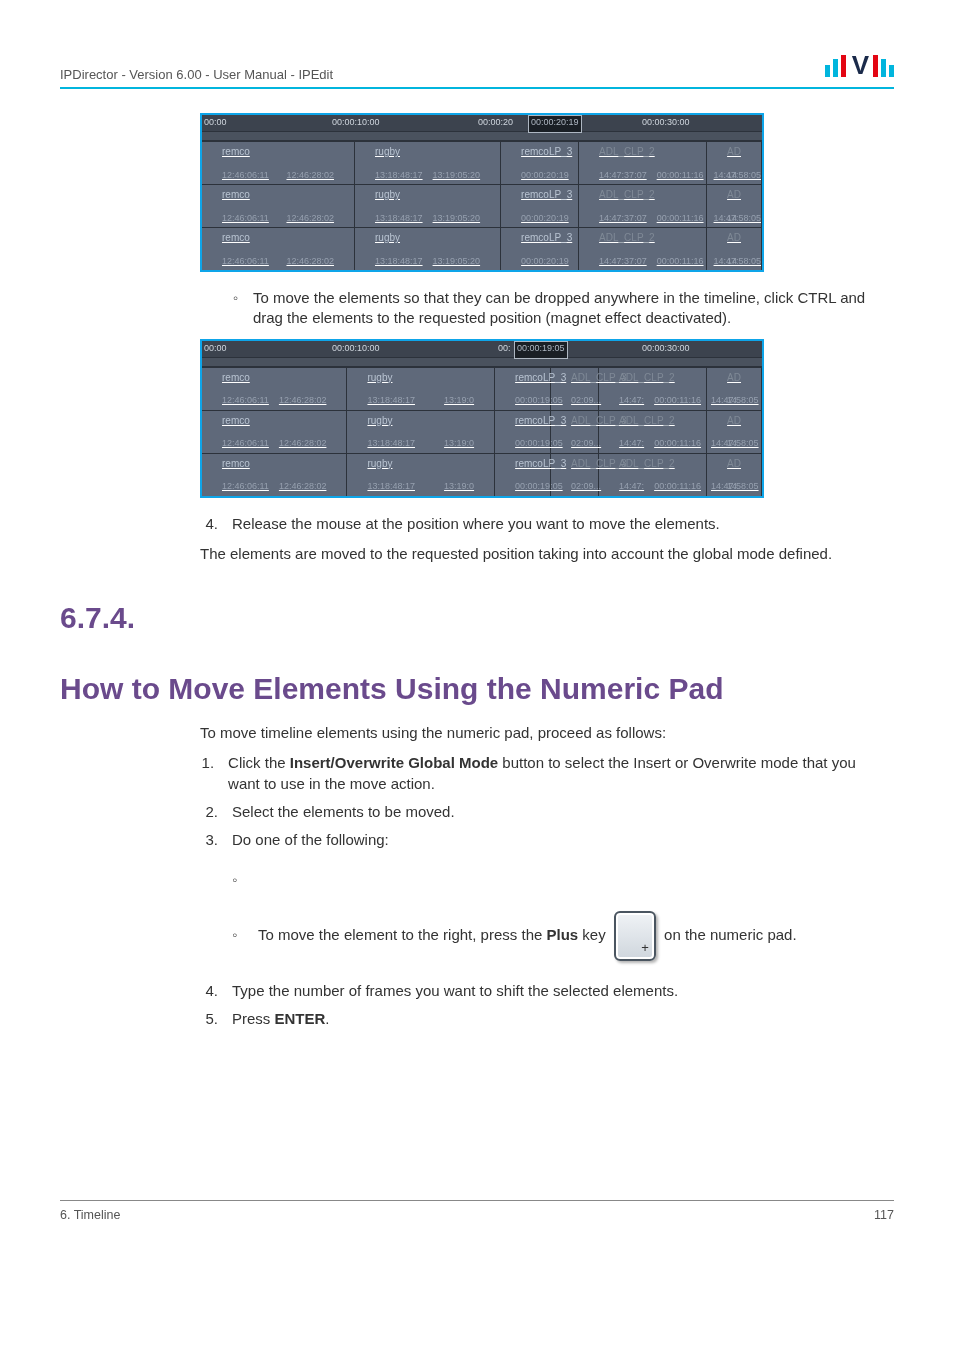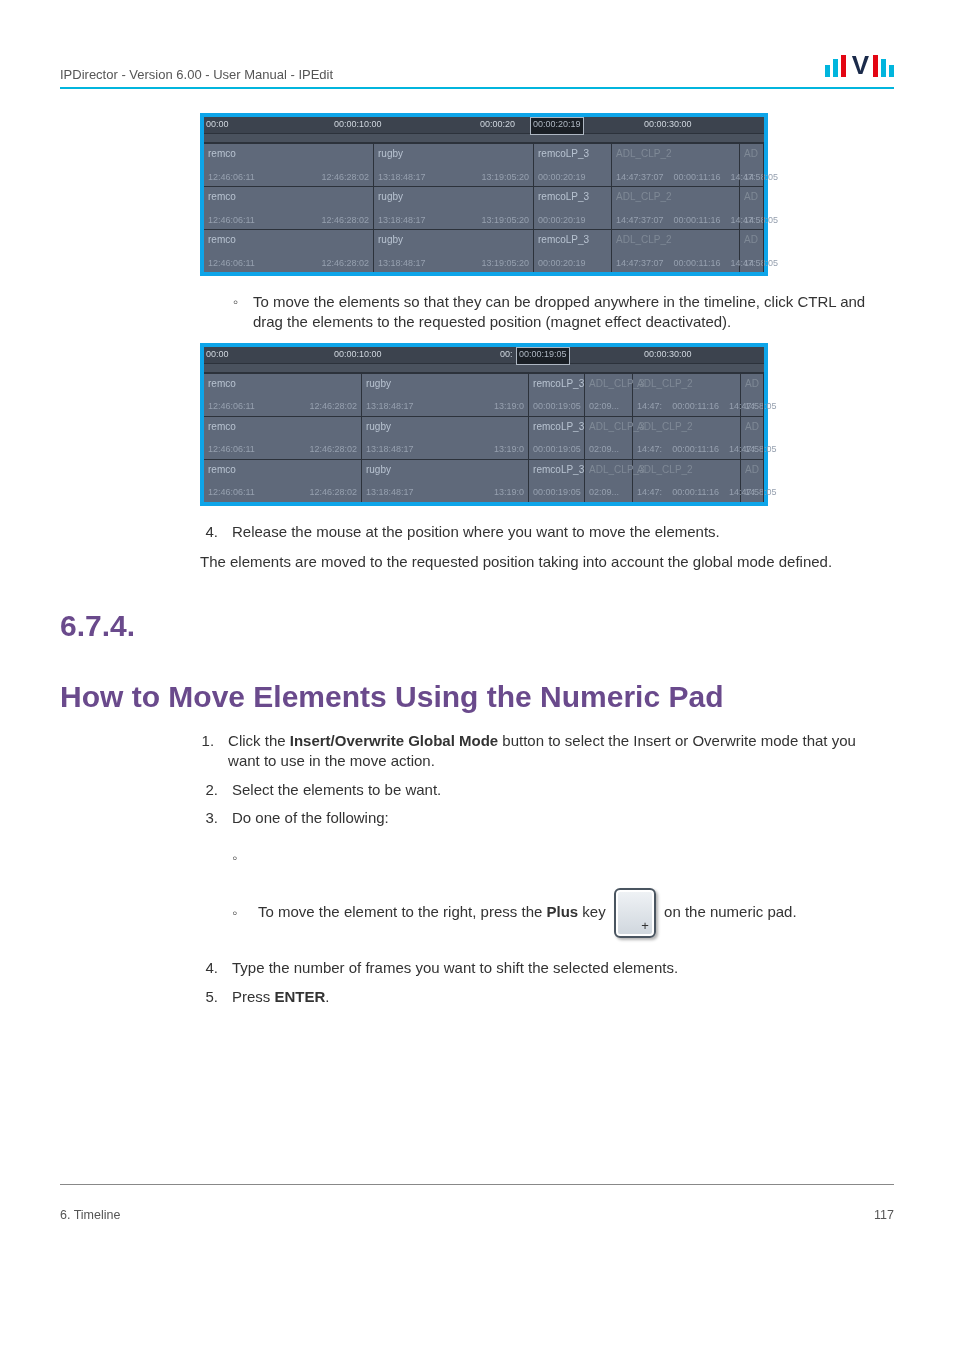--- a/index.html
+++ b/index.html
@@ -52,21 +52,21 @@
 
   
   .indent-block { margin-left: 140px; margin-right: 10px; }
 
   
   .timeline {
     width: 560px;
     font-size: 10px;
     color:#fff;
     background: #fca5a5;
-    border:4px solid #0ea5e9;
+    border:2px solid #0ea5e9;
     margin-bottom:16px;
   }
   .tl-ruler {
     display:flex;
     background:#3c434e;
     height:16px;
     position:relative;
     border-bottom:1px solid #2c323b;
     font-size:9px;
     color:#cfd6de;
@@ -78,22 +78,23 @@
     border:1px solid #aeb7c2;
   }
   .tl-rows {}
   .tl-row {
     display:flex; height:42px;
     border-top:1px solid #2c323b;
     background: var(--row-odd);
   }
   .tl-row .label-part {
     display:flex; flex-direction:column; justify-content:space-between;
-    padding:3px 4px; box-sizing:border-box;
+    padding:3px 20px; box-sizing:border-box;
     border-right:1px solid #2c323b;
+    text-decoration:underline;
   }
   .tl-row .lp-name { color:#b8c3d1; font-size:10px;}
   .tl-row .lp-tc { display:flex; justify-content:space-between; color:#96a0af; font-size:9px; gap:10px;}
   .seg-a{width:170px;} .seg-b{width:160px;} .seg-c{width:78px;} .seg-d{width:128px;}
   .seg-e{flex:1;}
   .tl-row .ghost .lp-name{color:#7f8996;}
   .timeline2 .seg-b{width:180px;} .timeline2 .seg-c{width:56px;} .timeline2 .seg-cx{width:48px;border-right:1px solid #2c323b;}
   .timeline2 .seg-d{width:108px;}
 
   
@@ -126,21 +127,21 @@
     position:absolute; right:5px; bottom:2px; font-size:13px; color:#333;
   }
   .key-icon.big { width:38px; height:46px;}
   .sub-steps { margin-left:32px;}
   .sub-steps .row{ display:flex; align-items:center; gap:14px; margin:20px 0;}
   .sub-steps .row .mk{ width:12px;color:#555;}
 
   
   .ftr {
     position:absolute; left:60px; right:60px; bottom:30px;
-    border-top:1px solid #888; padding-top:22px;
+    border-top:1px solid #888; padding-top:6px;
     display:flex; justify-content:space-between;
     font-size:12.5px; color:#555;
   }
 </style>
 </head>
 <body>
 
 <div class="page">
 
   <div class="hdr">
@@ -436,28 +437,29 @@
     </ol>
     <p class="para">The elements are moved to the requested position taking into account the global mode defined.</p>
   </div>
 
   <h2 class="section">
     <span class="num">6.7.4.</span>
     <span>How to Move Elements Using the Numeric Pad</span>
   </h2>
 
   <div class="indent-block">
+    <p class="para">To move timeline elements using the numeric pad, proceed as follows:</p>
     <ol class="num-list">
       <li>
           <span class="n">1.</span>
         <span><span>Click the </span><b>Insert/Overwrite Global Mode</b><span> button to select the Insert or Overwrite mode that you want to use in the move action.</span></span>
       </li>
       <li>
           <span class="n">2.</span>
-          <span>Select the elements to be want.</span>
+          <span>Select the elements to be moved.</span>
         </li>
       <li>
           <span class="n">3.</span>
           <span>Do one of the following:</span>
         </li>
     </ol>
 
     <div class="sub-steps">
       <div class="row">
         <span class="mk">◦</span>

